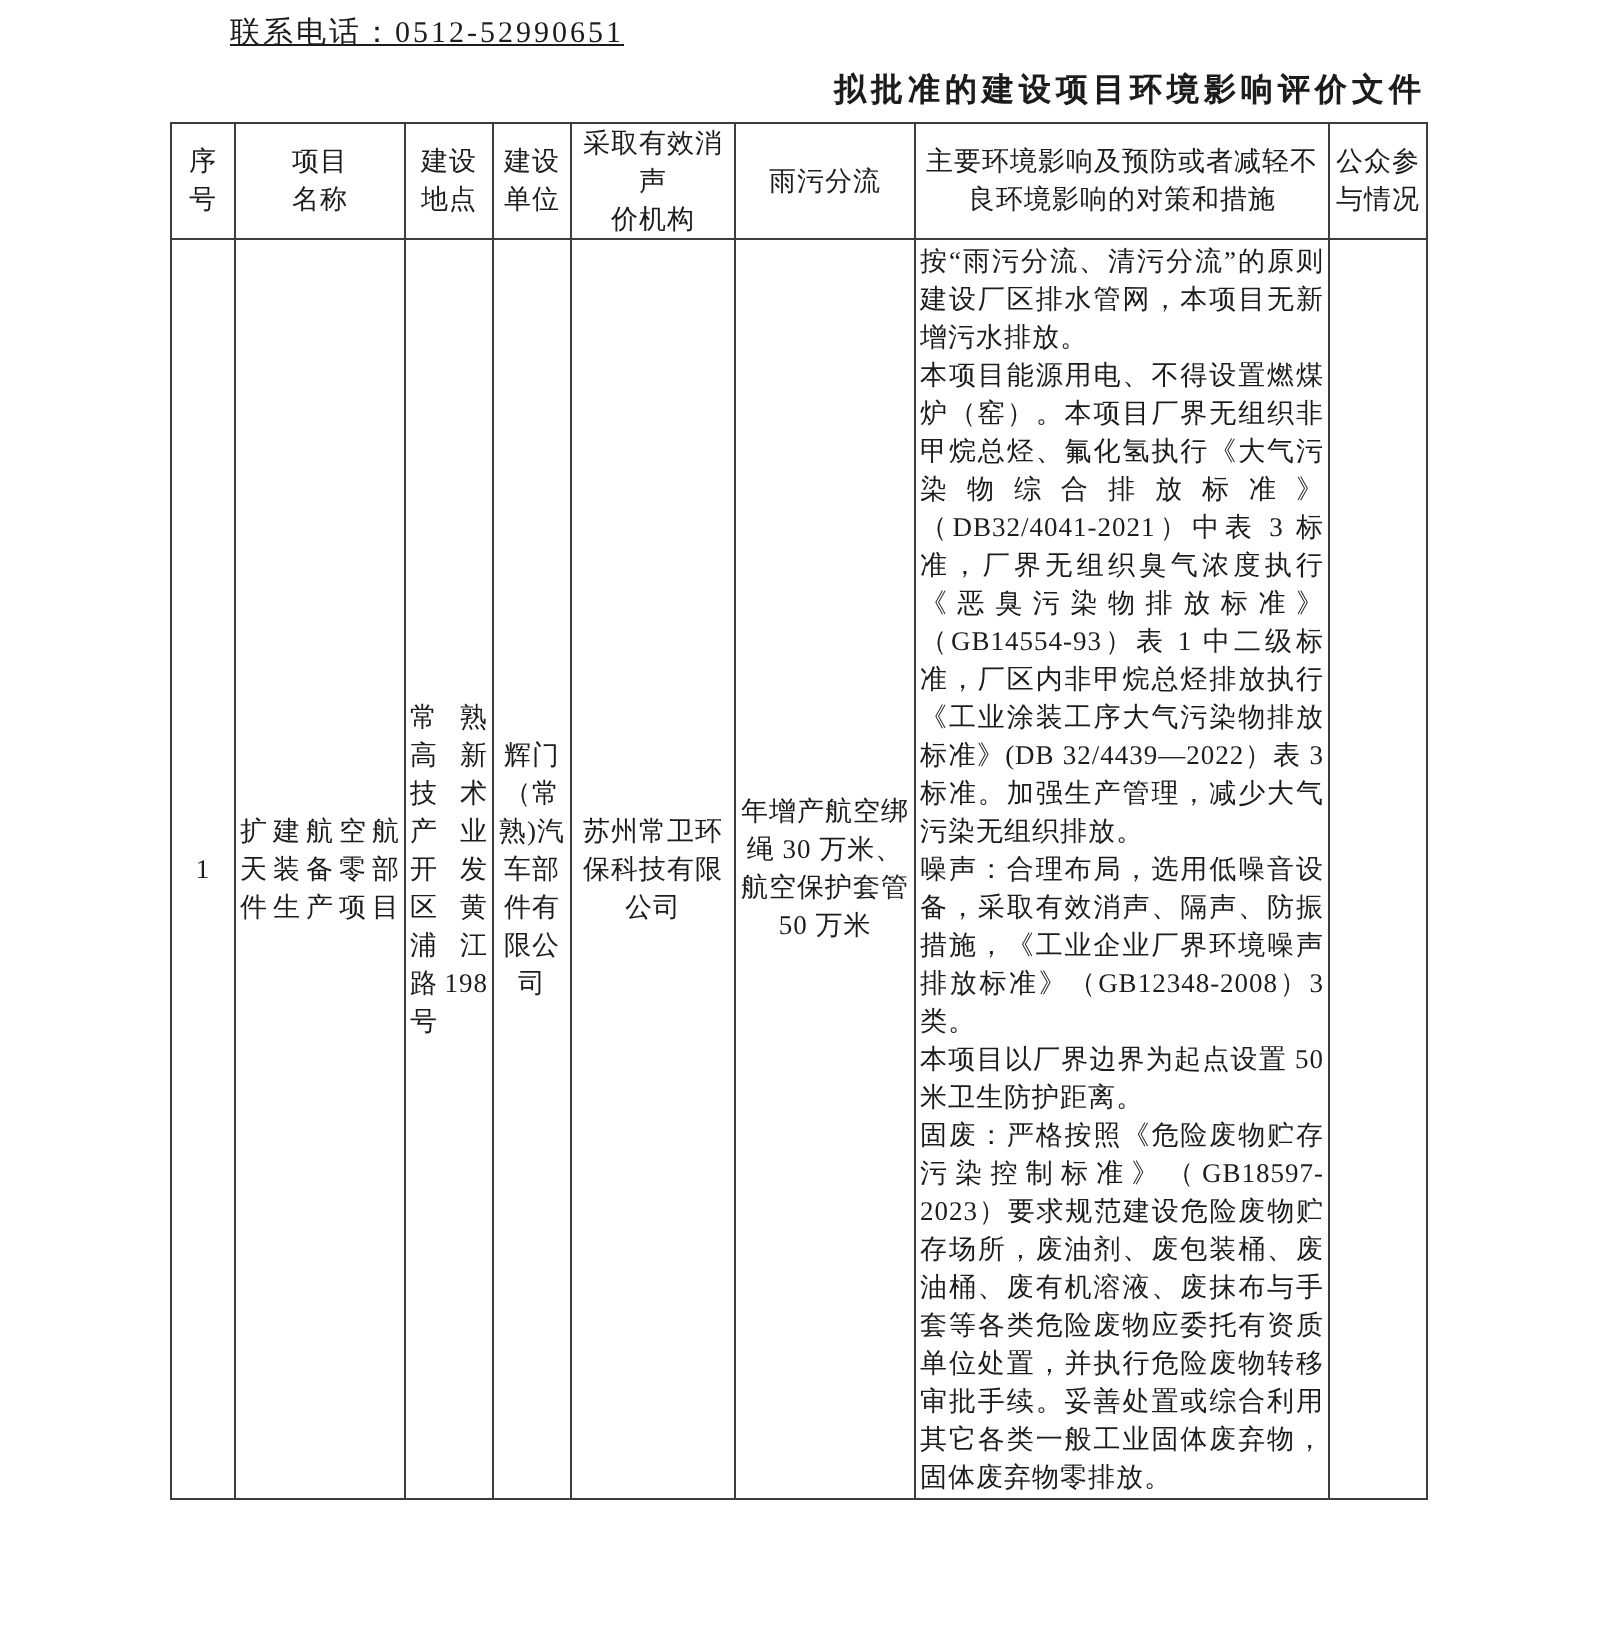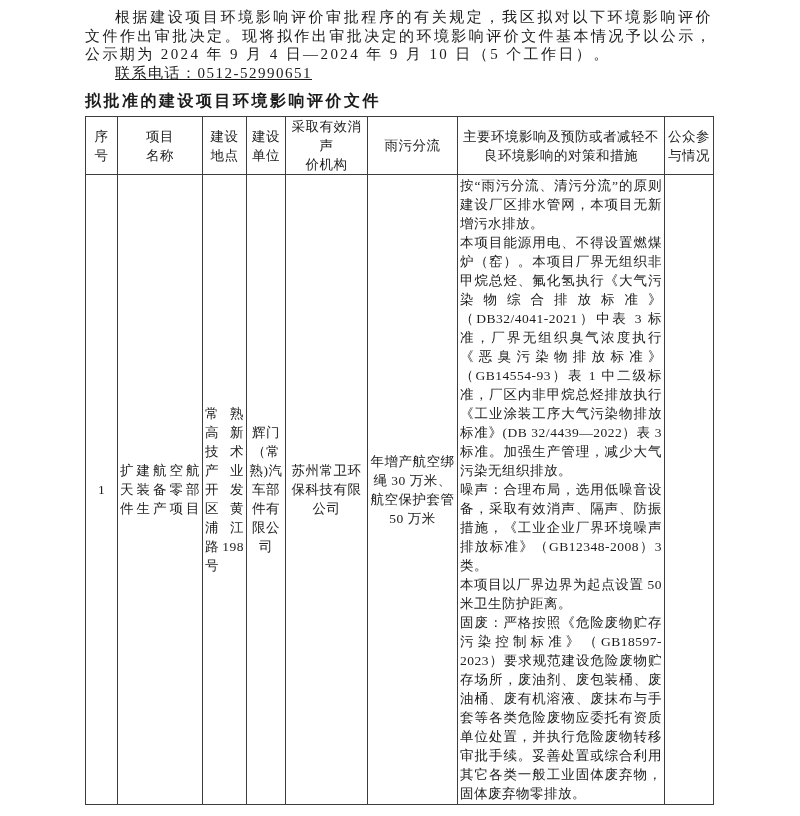--- a/index.html
+++ b/index.html
@@ -32,21 +32,21 @@
     line-height: 18.5px;
     letter-spacing: 1.5px;
     text-indent: 2em;
     text-decoration: underline;
   }
   .table-title {
     margin: 9px 0 5px 0;
     font-size: 16px;
     font-weight: bold;
     letter-spacing: 2.5px;
-    text-align: left;
+    text-align: right;
     line-height: 20px;
   }
   table.eia {
     border-collapse: collapse;
     table-layout: fixed;
     width: 628px;
   }
   table.eia th, table.eia td {
     border: 1px solid #3d3d3d;
     font-weight: normal;
@@ -83,21 +83,20 @@
     padding: 1px 3px;
     letter-spacing: 0.4px;
   }
   .c-public  { text-align: center; }
 </style>
 </head>
 <body>
 
 <div class="page">
 
-  <p class="para">根据建设项目环境影响评价审批程序的有关规定，我区拟对以下环境影响评价文件作出审批决定。现将拟作出审批决定的环境影响评价文件基本情况予以公示，公示期为 2024 年 9 月 4 日—2024 年 9 月 10 日（5 个工作日）。</p>
 
   <p class="contact-line">联系电话：0512-52990651</p>
 
 
 
   <div class="table-title">拟批准的建设项目环境影响评价文件</div>
 
   <table class="eia">
     <colgroup>
       <col style="width:32px">

